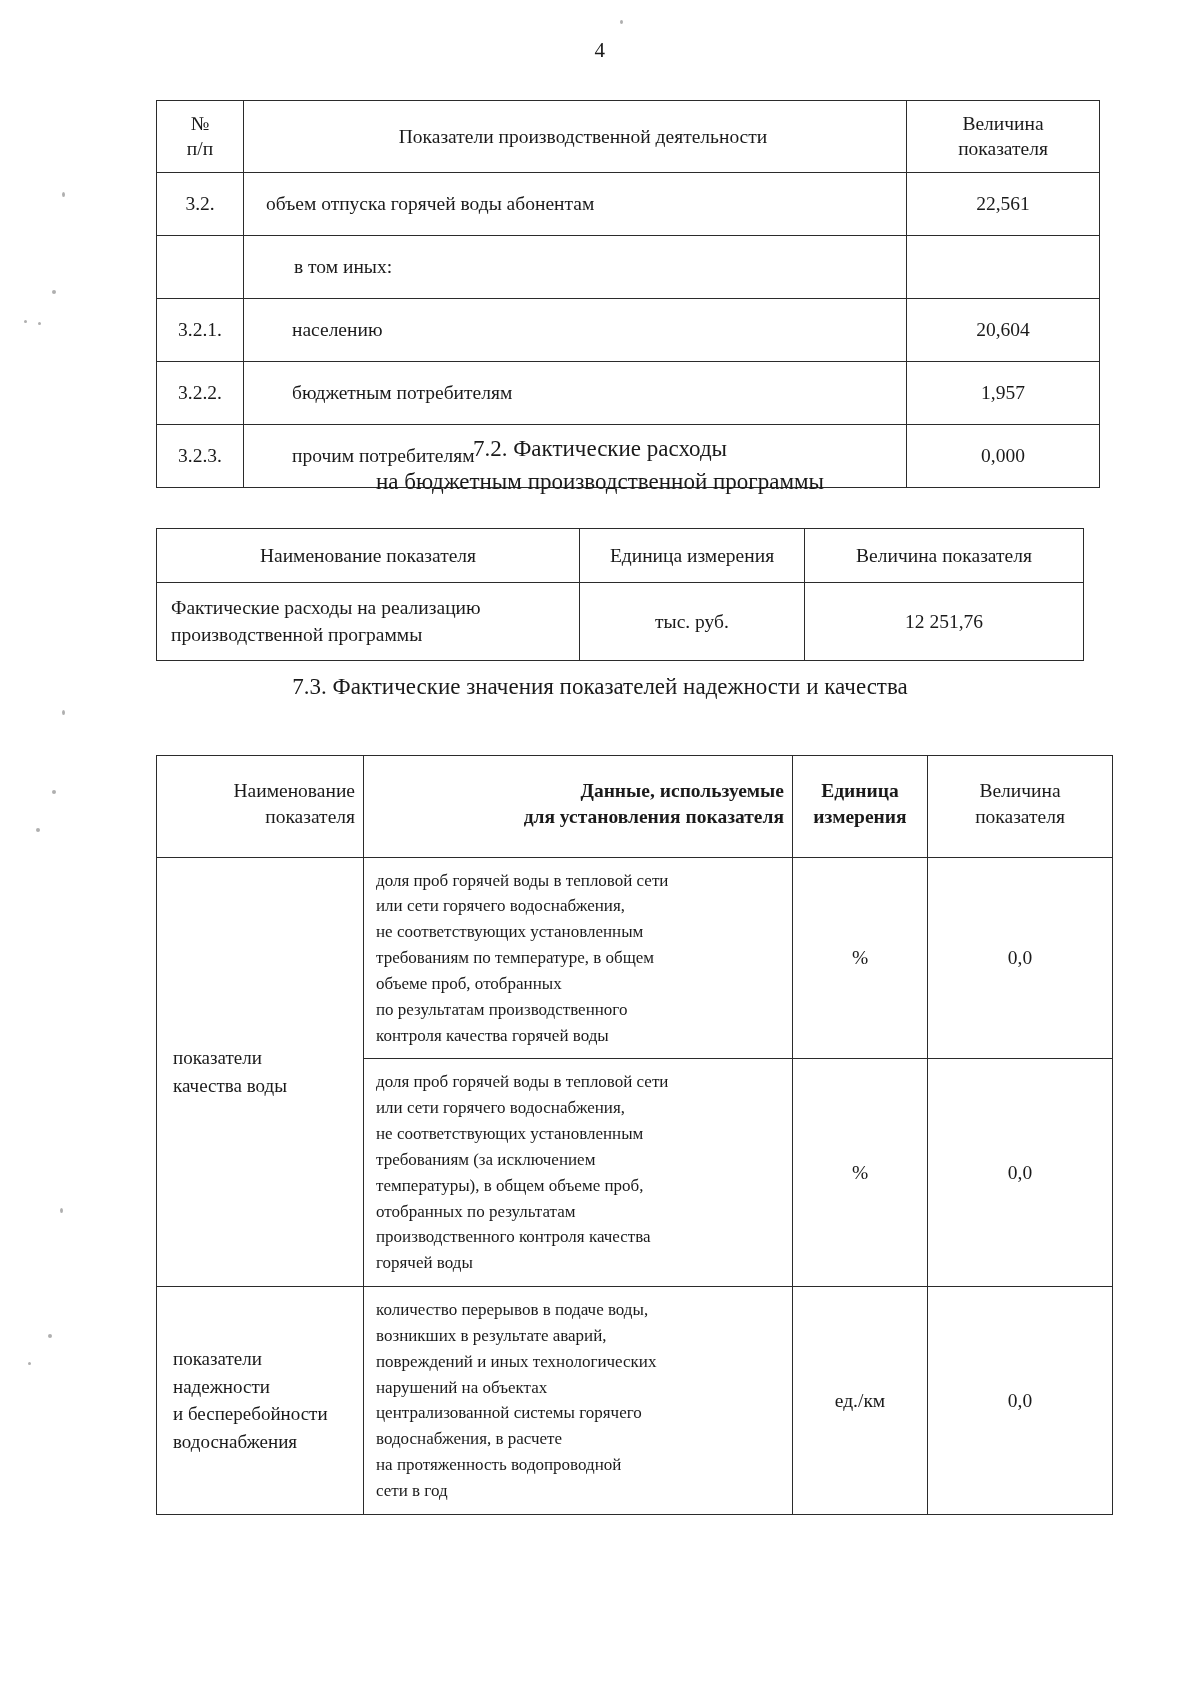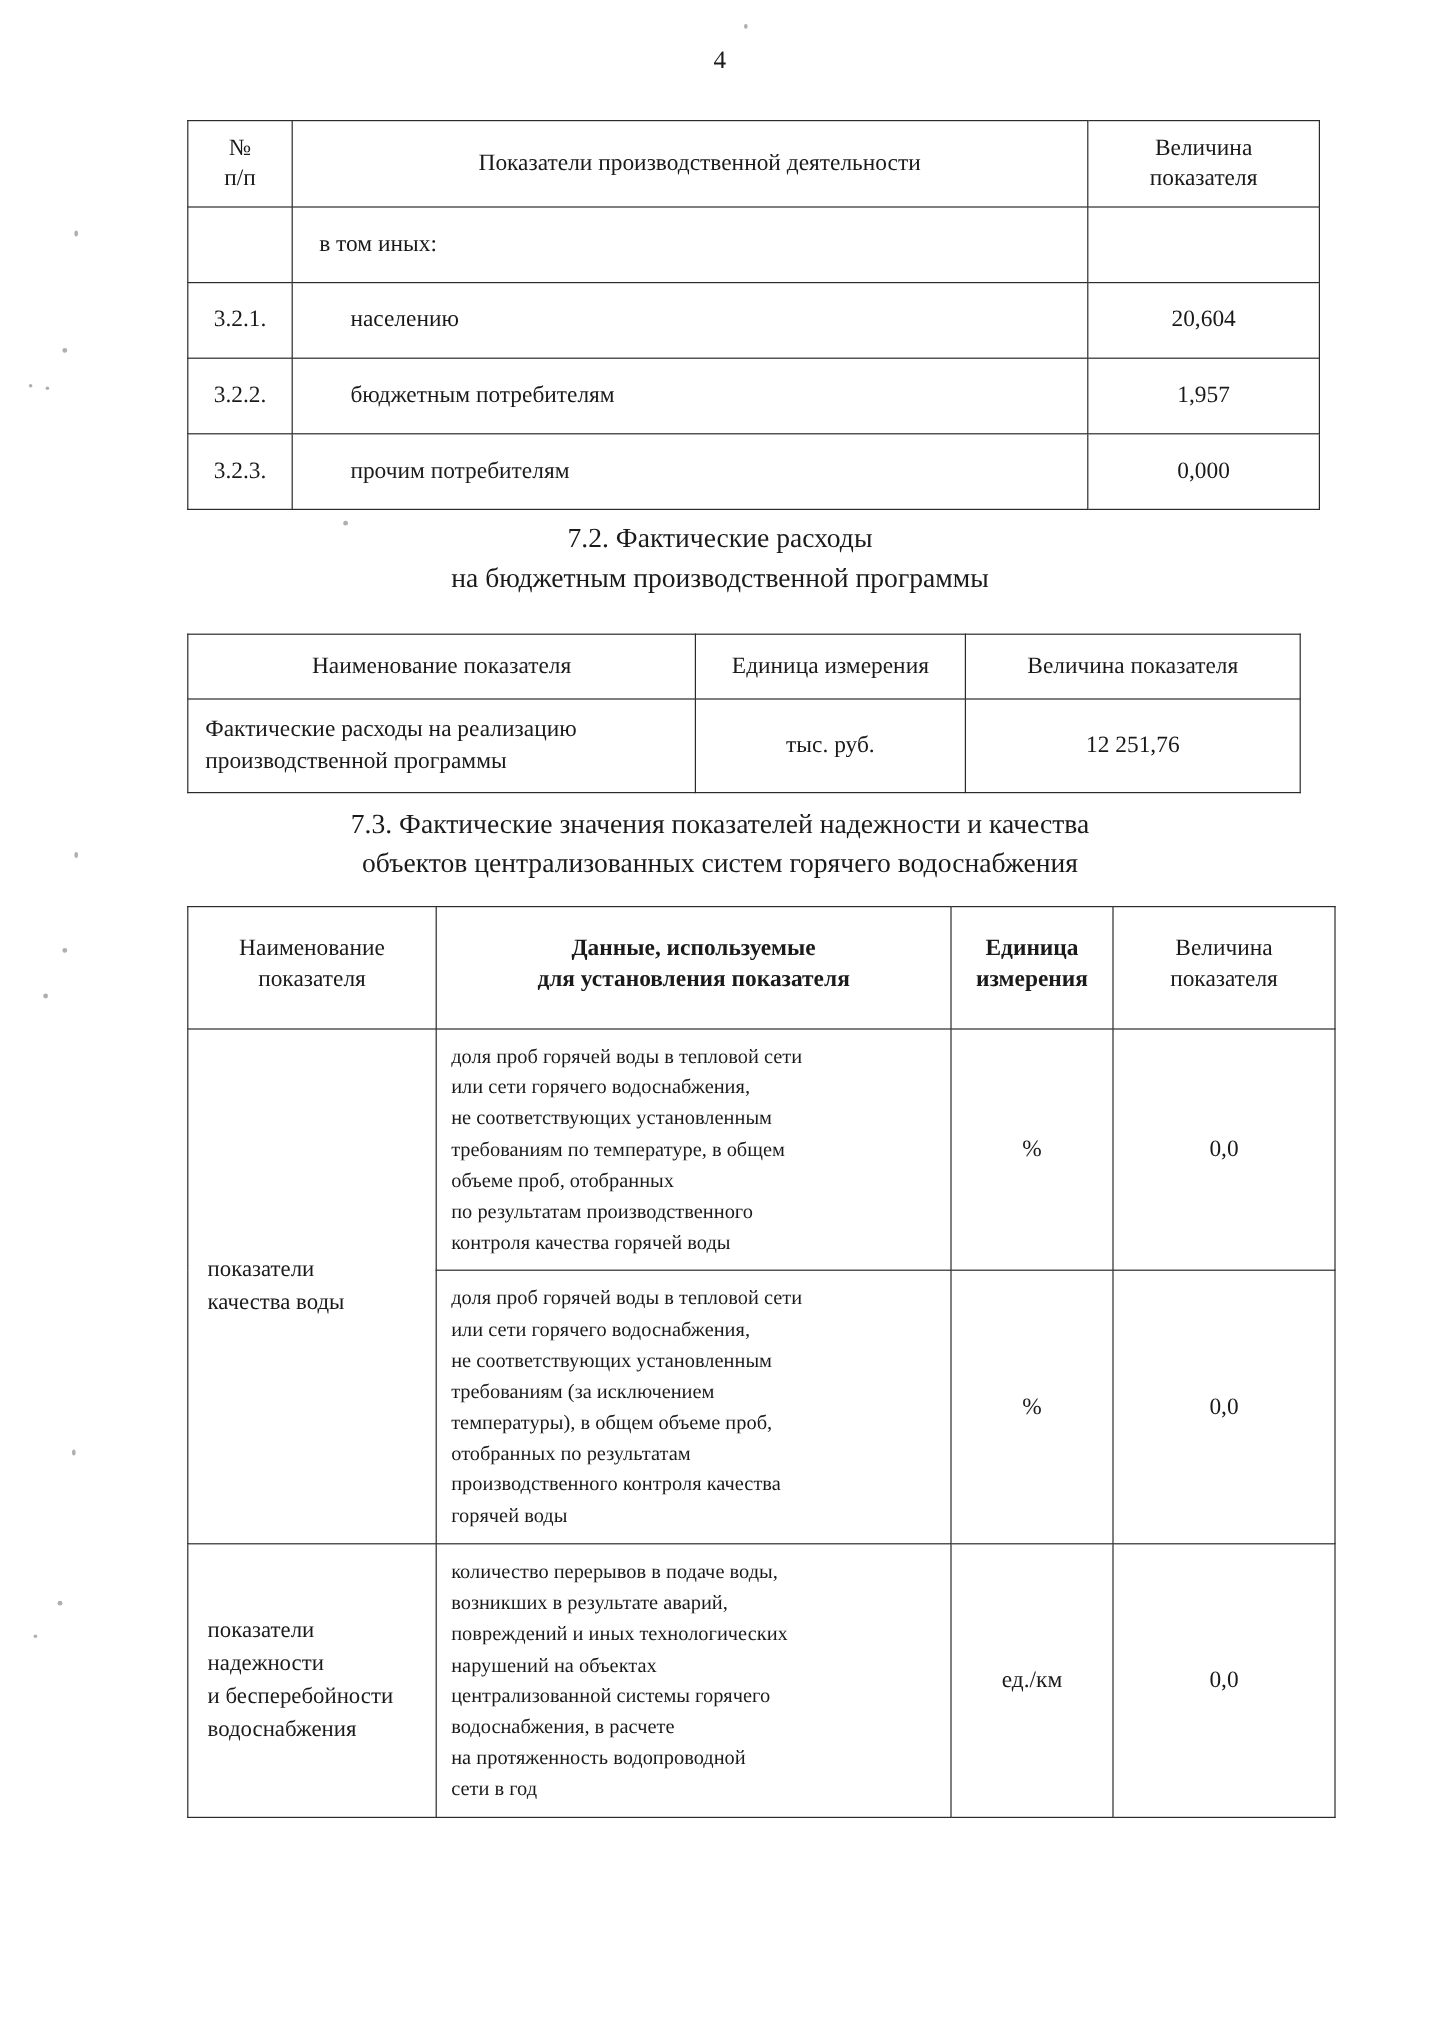--- a/index.html
+++ b/index.html
@@ -108,21 +108,21 @@
     position: absolute;
     top: 755px;
     left: 156px;
   }
   .t3 table { width: 888px; }
   .t3 .c-name { width: 190px; }
   .t3 .c-data { width: 412px; }
   .t3 .c-unit { width: 118px; text-align: center; }
   .t3 .c-val  { width: 168px; text-align: center; }
   .t3 thead td {
-    text-align: center;
+    text-align: right;
     padding: 22px 8px 26px 8px;
     font-size: 19.5px;
     line-height: 1.35;
   }
   .t3 tbody td { vertical-align: middle; }
   .t3 tbody .c-name {
     text-align: left;
     padding-left: 16px;
     line-height: 1.45;
     font-size: 19px;
@@ -171,20 +171,25 @@
       <thead>
         <tr>
           <td class="c-num multiline" style="white-space: pre-line;">№
 п/п</td>
           <td class="c-name hdr-name">Показатели производственной деятельности</td>
           <td class="c-val multiline" style="white-space: pre-line;">Величина
 показателя</td>
         </tr>
       </thead>
       <tbody>
+        <tr>
+          <td class="c-num tall">3.2.</td>
+          <td class="c-name">объем отпуска горячей воды абонентам</td>
+          <td class="c-val">22,561</td>
+        </tr>
         <tr class="row-incl">
           <td class="c-num tall"></td>
           <td class="c-name">в том иных:</td>
           <td class="c-val"></td>
         </tr>
         <tr>
           <td class="c-num tall">3.2.1.</td>
           <td class="c-name">населению</td>
           <td class="c-val">20,604</td>
         </tr>
@@ -222,21 +227,20 @@
 производственной программы</td>
           <td class="c-u">тыс. руб.</td>
           <td class="c-v">12 251,76</td>
         </tr>
       </tbody>
     </table>
   </div>
 
   <div class="h-73">
     <div>7.3. Фактические значения показателей надежности и качества</div>
-    <div>объектов централизованных систем горячего водоснабжения</div>
   </div>
 
   <div class="t3">
     <table class="doc-table">
       <thead>
         <tr>
           <td class="c-name multiline" style="white-space: pre-line;">Наименование
 показателя</td>
           <td class="c-data multiline" style="white-space: pre-line; font-weight: bold;">Данные, используемые
 для установления показателя</td>

